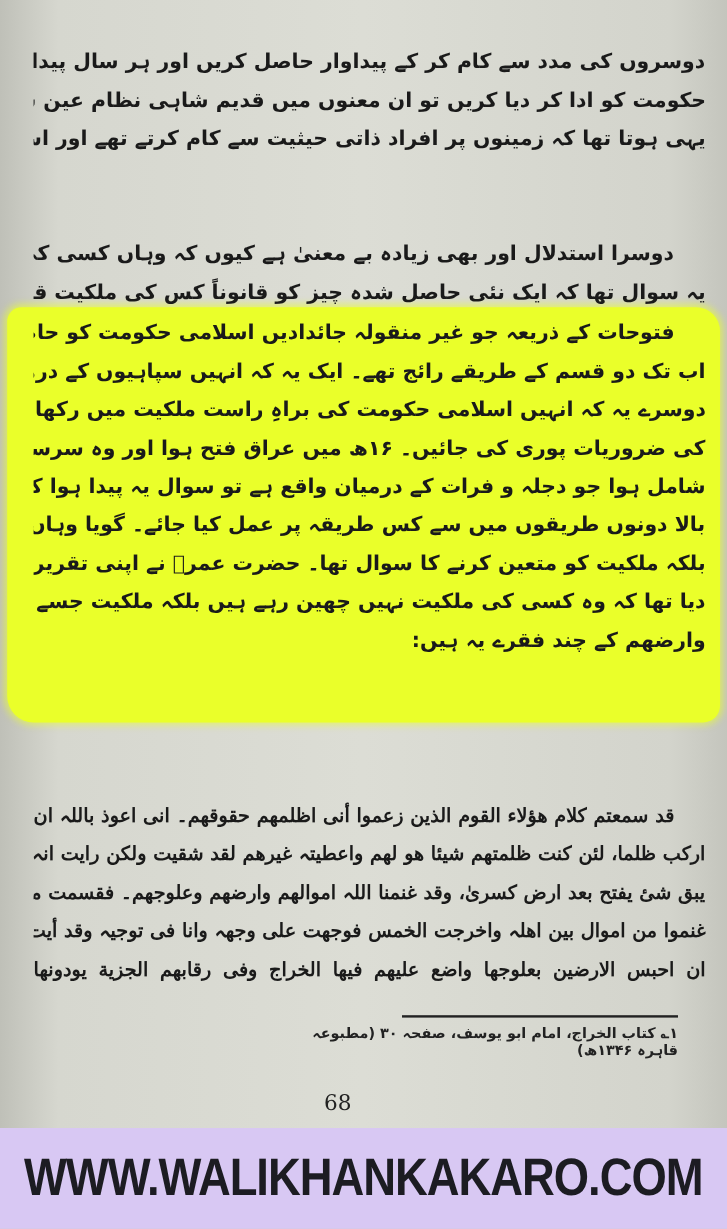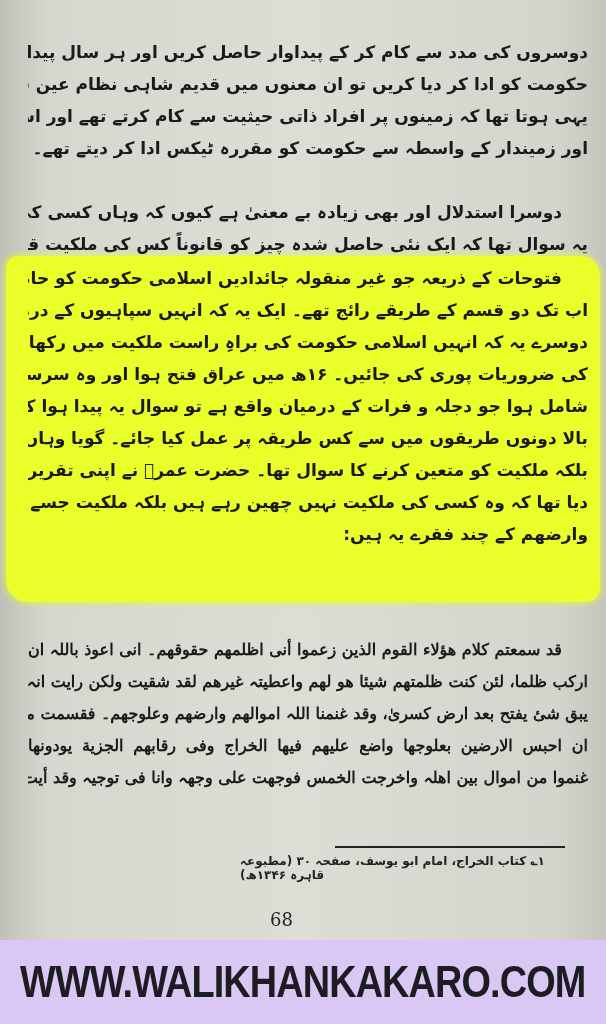--- a/index.html
+++ b/index.html
@@ -12,62 +12,61 @@
   .line { display:block; height:32px; line-height:32px; font-size:17px; white-space:nowrap; overflow:hidden; text-align:justify; text-align-last:justify; }
   .line.last { text-align-last:right; }
   .line.indent { padding-right:26px; }
   .highlight {
     position:absolute; left:6px; top:256px; width:594px; height:346px;
     background:#eaff2a; border-radius:12px 20px 14px 22px;
     box-shadow: 0 0 6px 2px rgba(234,255,42,.6);
   }
   .arabic .line { font-family:"DejaVu Serif", serif; font-size:16px; }
   .footnote-rule { position:absolute; left:335px; top:846px; width:230px; height:2px; background:#222; }
-  .footnote { position:absolute; left:240px; top:854px; width:325px; direction:rtl; text-align:left; font-size:12px; color:#222; font-weight:bold; }
+  .footnote { position:absolute; left:240px; top:854px; width:325px; direction:rtl; text-align:right; font-size:12px; color:#222; font-weight:bold; }
   .page-number { position:absolute; left:270px; top:909px; width:60px; font-family:"DejaVu Serif", serif; font-size:18px; color:#222; }
   .banner { position:absolute; left:0; top:940px; width:606px; height:84px; background:#d8c8f3; display:flex; align-items:center; justify-content:center; }
   .banner-text { font-family:"Liberation Sans", sans-serif; font-weight:bold; font-size:44px; color:#1c1c22; letter-spacing:-1px; transform:scaleX(0.86); white-space:nowrap; }
 </style>
 </head>
 <body>
 
 <div class="page">
 
   <div class="highlight"></div>
 
   <div class="text-block" style="top:36px;">
     <span class="line">دوسروں کی مدد سے کام کر کے پیداوار حاصل کریں اور ہر سال پیداوار کا ایک حصہ یا مقررہ ٹیکس</span>
     <span class="line">حکومت کو ادا کر دیا کریں تو ان معنوں میں قدیم شاہی نظام عین سوشلسٹ نظام تھا کیوں کہ اس میں بھی</span>
     <span class="line">یہی ہوتا تھا کہ زمینوں پر افراد ذاتی حیثیت سے کام کرتے تھے اور اس کے بعد براہِ راست یا جاگیردار</span>
-    <span class="line last">اور زمیندار کے واسطہ سے حکومت کو مقررہ ٹیکس ادا کر دیتے تھے۔</span>
   </div>
 
   <div class="text-block" style="top:196px;">
     <span class="line indent">دوسرا استدلال اور بھی زیادہ بے معنیٰ ہے کیوں کہ وہاں کسی کی ملکیت چھیننے کا سوال نہیں تھا بلکہ</span>
     <span class="line last">یہ سوال تھا کہ ایک نئی حاصل شدہ چیز کو قانوناً کس کی ملکیت قرار دیا جائے۔</span>
   </div>
 
   <div class="text-block" style="top:262px;">
     <span class="line indent">فتوحات کے ذریعہ جو غیر منقولہ جائدادیں اسلامی حکومت کو حاصل ہوتی تھیں ان کے سلسلے میں</span>
     <span class="line">اب تک دو قسم کے طریقے رائج تھے۔ ایک یہ کہ انہیں سپاہیوں کے درمیان تقسیم کر دیا جائے۔</span>
     <span class="line">دوسرے یہ کہ انہیں اسلامی حکومت کی براہِ راست ملکیت میں رکھا جائے اور اس کی آمدنی سے حکومت</span>
     <span class="line">کی ضروریات پوری کی جائیں۔ ۱۶ھ میں عراق فتح ہوا اور وہ سرسبز و شاداب علاقہ اسلامی حکومت میں</span>
     <span class="line">شامل ہوا جو دجلہ و فرات کے درمیان واقع ہے تو سوال یہ پیدا ہوا کہ ان زمینوں کے بارے میں مذکورہ</span>
     <span class="line">بالا دونوں طریقوں میں سے کس طریقہ پر عمل کیا جائے۔ گویا وہاں کسی کی ملکیت چھیننے کا سوال نہیں تھا</span>
     <span class="line">بلکہ ملکیت کو متعین کرنے کا سوال تھا۔ حضرت عمرؓ نے اپنی تقریر میں اس حقیقت کو اچھی طرح واضح کر</span>
     <span class="line">دیا تھا کہ وہ کسی کی ملکیت نہیں چھین رہے ہیں بلکہ ملکیت جسے ملنی چاہئے اسے دے رہے ہیں۔ اس</span>
     <span class="line last">وارضھم کے چند فقرے یہ ہیں:</span>
   </div>
 
-  <div class="text-block arabic" style="top:634px;">
+  <div class="text-block arabic" style="top:664px;">
     <span class="line indent">قد سمعتم کلام ھؤلاء القوم الذین زعموا أنی اظلمھم حقوقھم۔ انی اعوذ باللہ ان</span>
     <span class="line">ارکب ظلما، لئن کنت ظلمتھم شیئا ھو لھم واعطیتہ غیرھم لقد شقیت ولکن رایت انہ لم</span>
     <span class="line">یبق شیٔ یفتح بعد ارض کسریٰ، وقد غنمنا اللہ اموالھم وارضھم وعلوجھم۔ فقسمت ما</span>
+    <span class="line">غنموا من اموال بین اھلہ واخرجت الخمس فوجھت علی وجھہ وانا فی توجیہ وقد أیت</span>
     <span class="line">ان احبس الارضین بعلوجها واضع علیهم فیها الخراج وفی رقابهم الجزیة یودونها</span>
-    <span class="line">غنموا من اموال بین اھلہ واخرجت الخمس فوجھت علی وجھہ وانا فی توجیہ وقد أیت</span>
   </div>
 
   <div class="footnote-rule"></div>
   <div class="footnote">۱؎ کتاب الخراج، امام ابو یوسف، صفحہ ۳۰ (مطبوعہ قاہرہ ۱۳۴۶ھ)</div>
 
   <div class="page-number">68</div>
 </div>
 
 <div class="banner">
   <span class="banner-text">WWW.WALIKHANKAKARO.COM</span>

